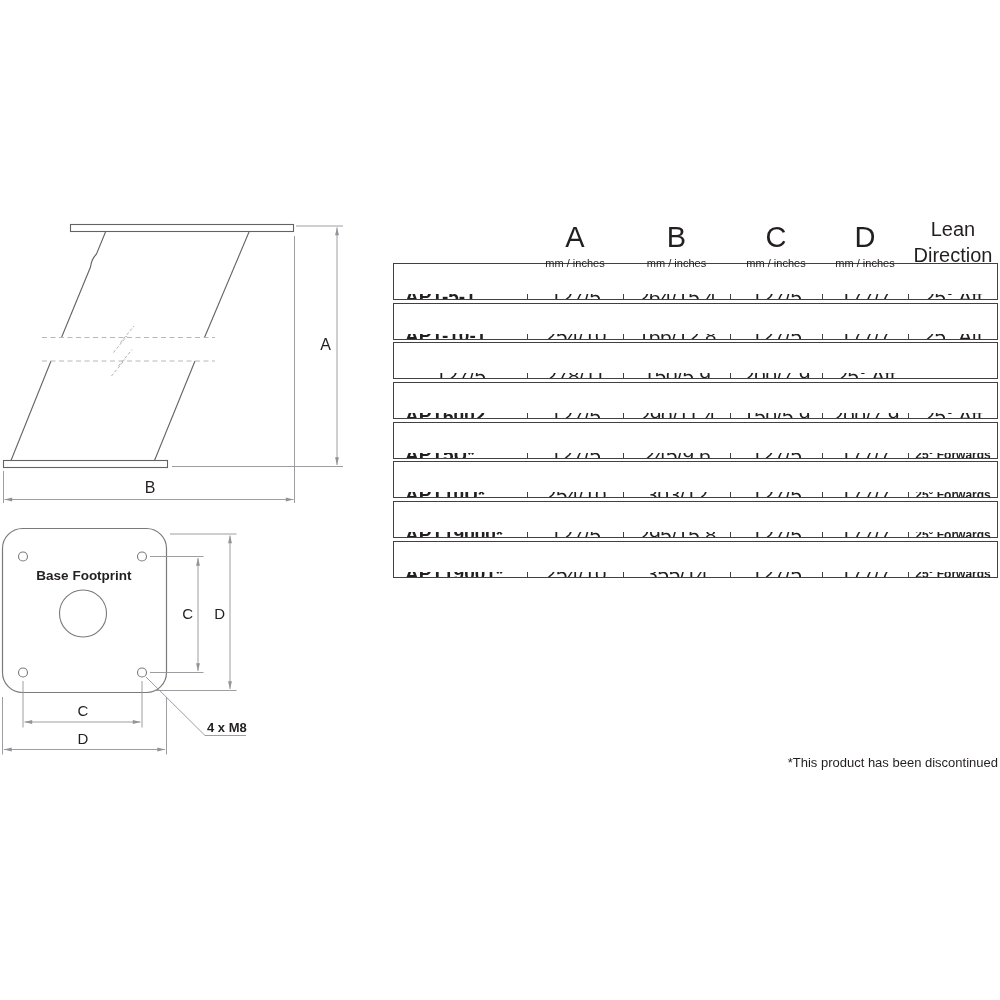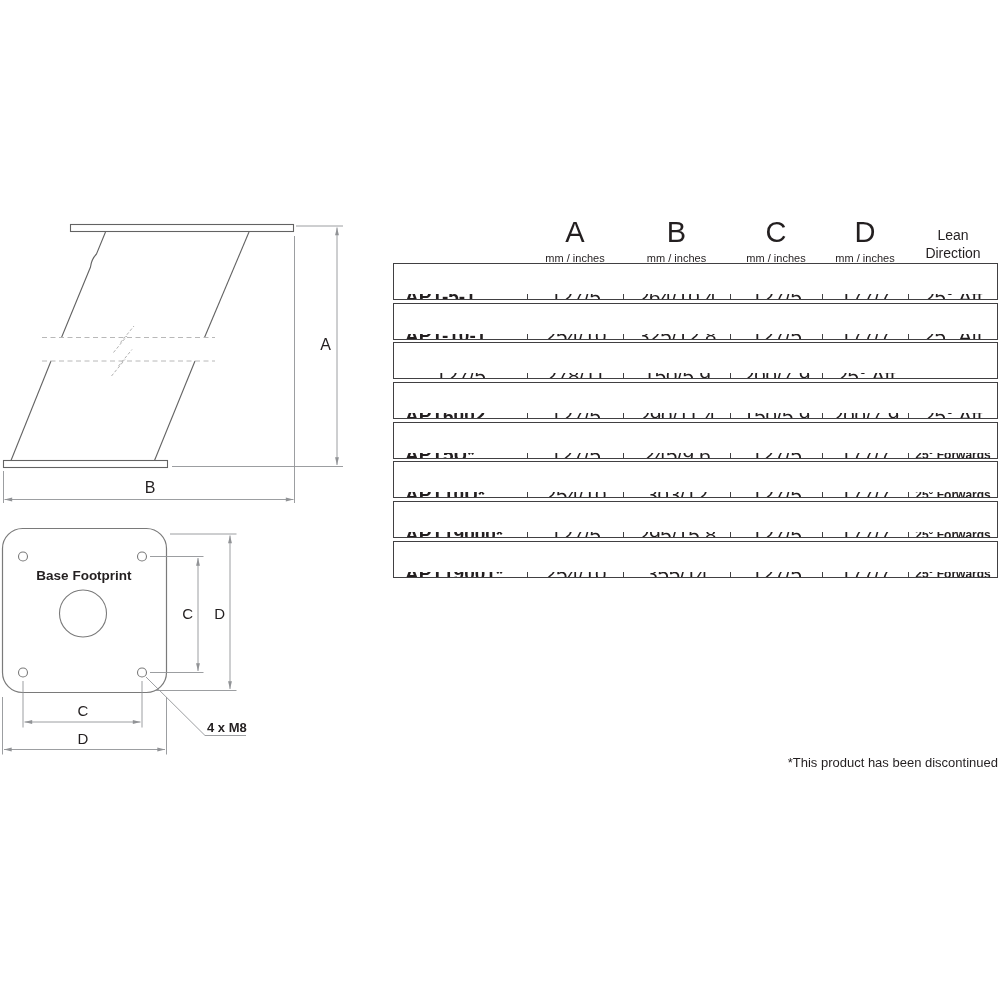--- a/index.html
+++ b/index.html
@@ -7,21 +7,21 @@
           font-family:"Liberation Sans", sans-serif;color:#231f20;}
   .drawing-svg{position:absolute;left:0;top:0;}
 
   
   .spec-table{position:absolute;left:393px;top:218px;width:605px;}
   .grid6{display:grid;grid-template-columns:134px 96px 107px 92px 86px auto;}
   .thead{align-items:end;height:44px;margin-bottom:1px;}
   .hcell{display:flex;flex-direction:column;align-items:center;justify-content:flex-end;line-height:1;}
   .hbig{font-size:29px;font-weight:400;letter-spacing:0;}
   .hsub{font-size:11px;margin-top:6px;color:#231f20;}
-  .hlean{font-size:14px;line-height:1.18;text-align:center;padding-bottom:2px;}
+  .hlean{font-size:20px;line-height:1.18;text-align:center;padding-bottom:2px;}
   .trow{border:1.4px solid #414042;height:37px;box-sizing:border-box;margin-bottom:2.7px;background:#fff;}
   .trow:last-child{margin-bottom:0;text-align:center;}
   .tcell{display:flex;align-items:center;justify-content:center;border-right:1.4px solid #414042;
          font-size:20.5px;letter-spacing:-0.2px;overflow:hidden;margin-top:30px;}
   .tcell:last-child{border-right:none;}
   .model{justify-content:flex-start;padding-left:11px;font-weight:700;font-size:19px;letter-spacing:0;}
   .lean.small{font-size:12px;letter-spacing:0;font-weight:bold;}
 
   
   .footnote{position:absolute;top:755px;left:598px;width:400px;text-align:right;font-size:13px;}
@@ -137,29 +137,29 @@
       <div class="hcell">
         <span class="hlean">Lean</span>
         <span class="hlean">Direction</span>
       </div>
     </div>
 
     <div>
       <div class="grid6 trow">
         <div class="tcell model">APT-5-1</div>
         <div class="tcell">127/5</div>
-        <div class="tcell">264/10.4</div>
+        <div class="tcell">264/15.4</div>
         <div class="tcell">127/5</div>
         <div class="tcell">177/7</div>
         <div class="tcell lean">25° Aft</div>
       </div>
       <div class="grid6 trow">
         <div class="tcell model">APT-10-1</div>
         <div class="tcell">254/10</div>
-        <div class="tcell">325/12.8</div>
+        <div class="tcell">166/12.8</div>
         <div class="tcell">127/5</div>
         <div class="tcell">177/7</div>
         <div class="tcell lean">25° Aft</div>
       </div>
       <div class="grid6 trow">
         <div class="tcell">127/5</div>
         <div class="tcell">278/11</div>
         <div class="tcell">150/5.9</div>
         <div class="tcell">200/7.9</div>
         <div class="tcell lean">25° Aft</div>

